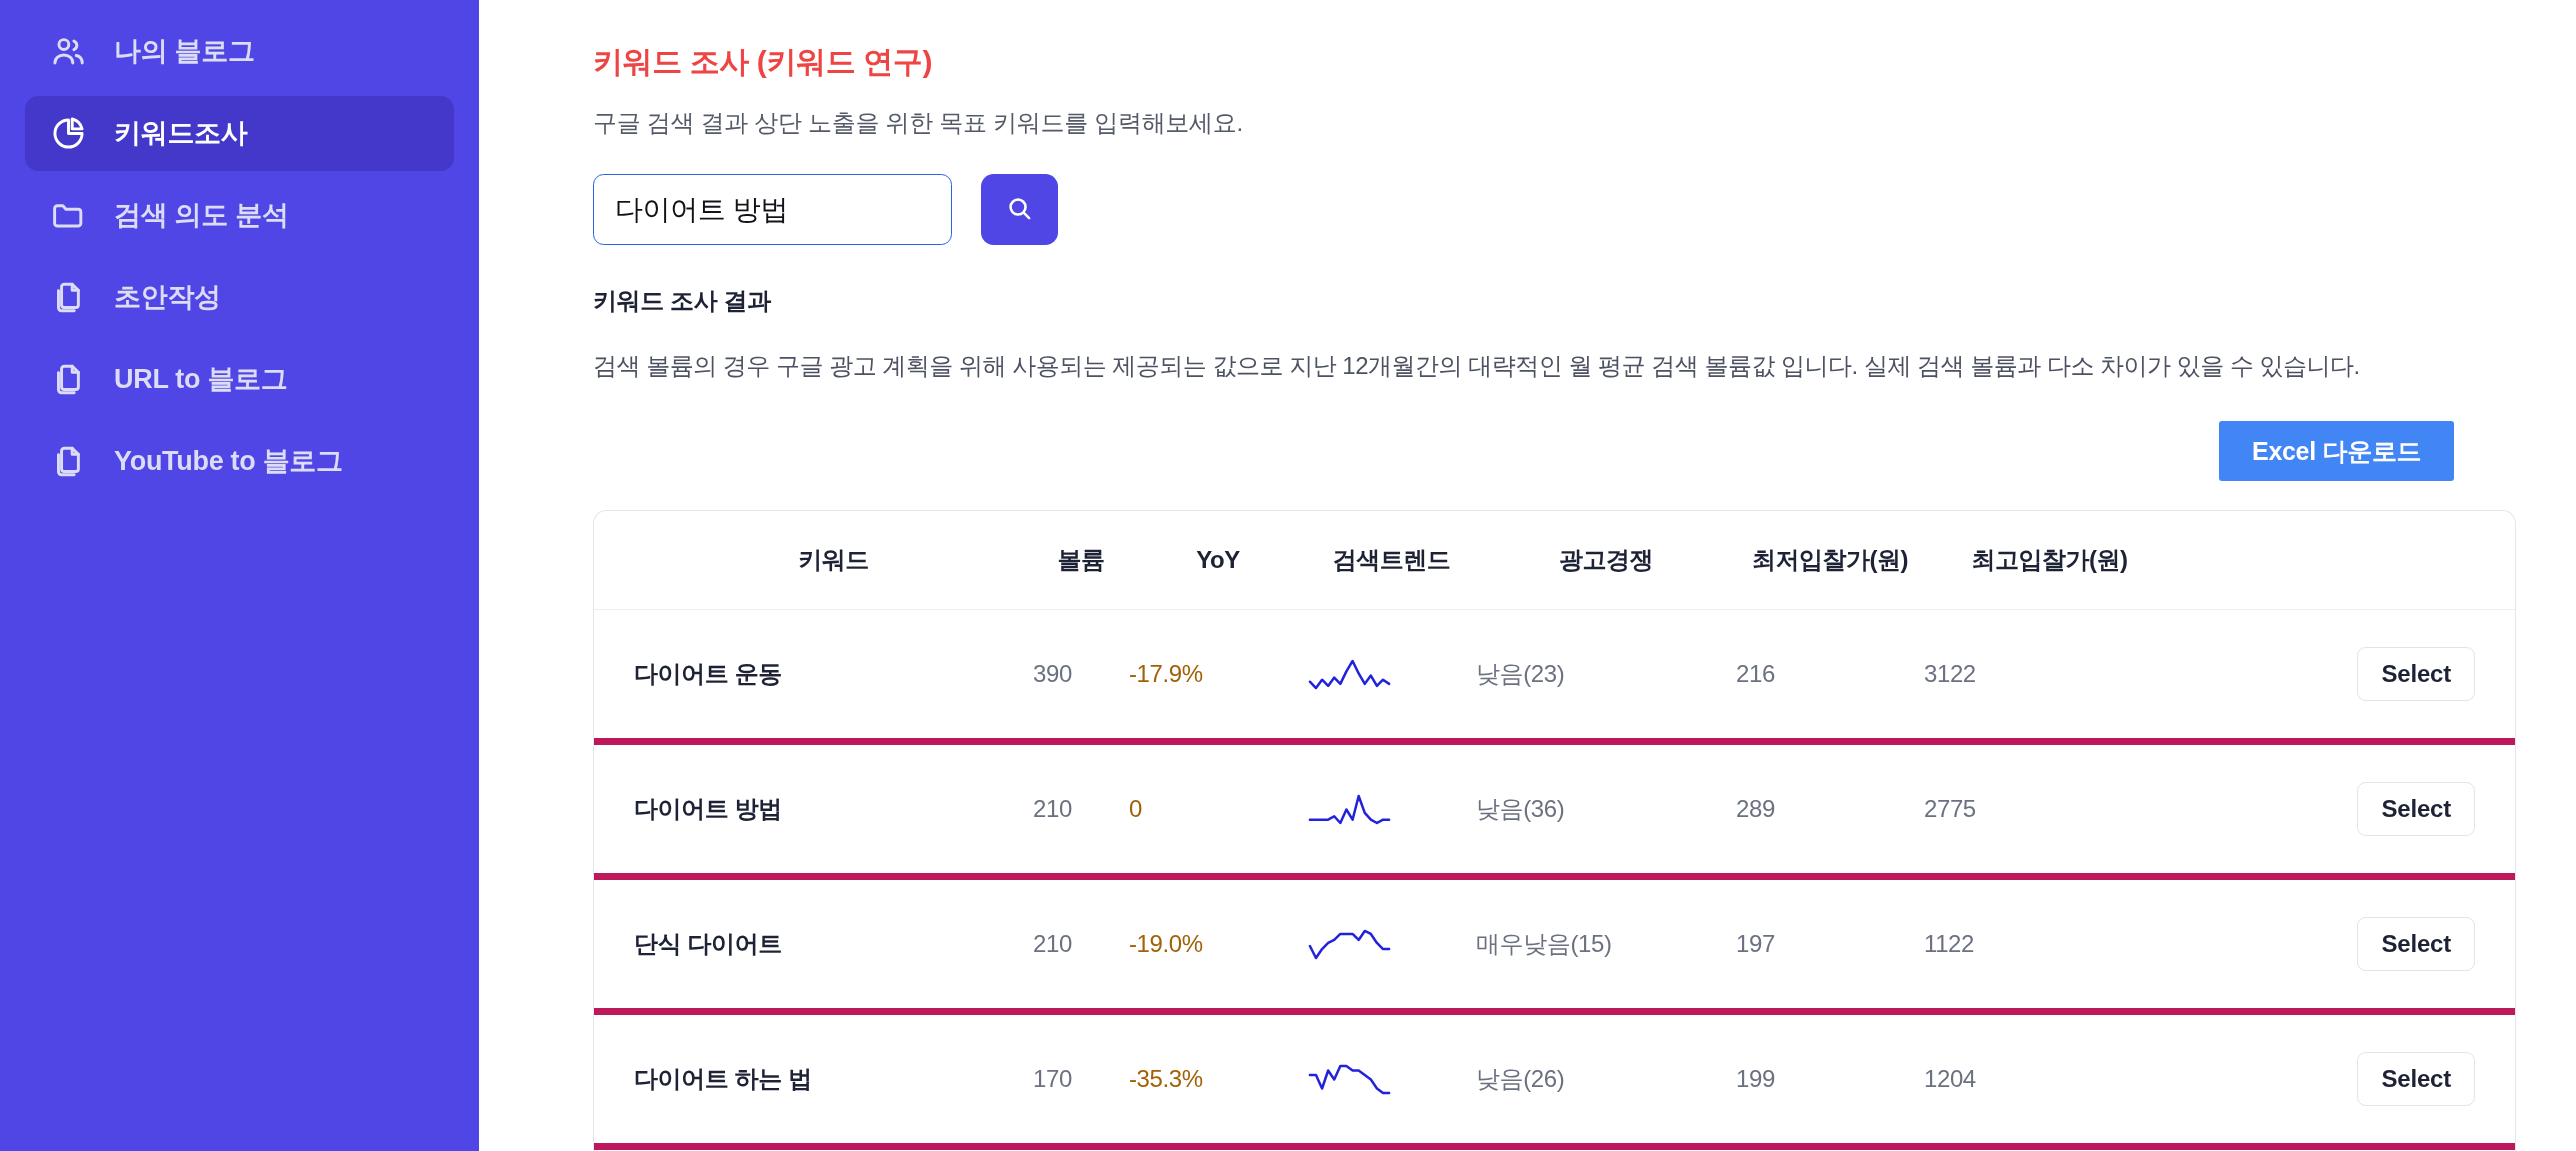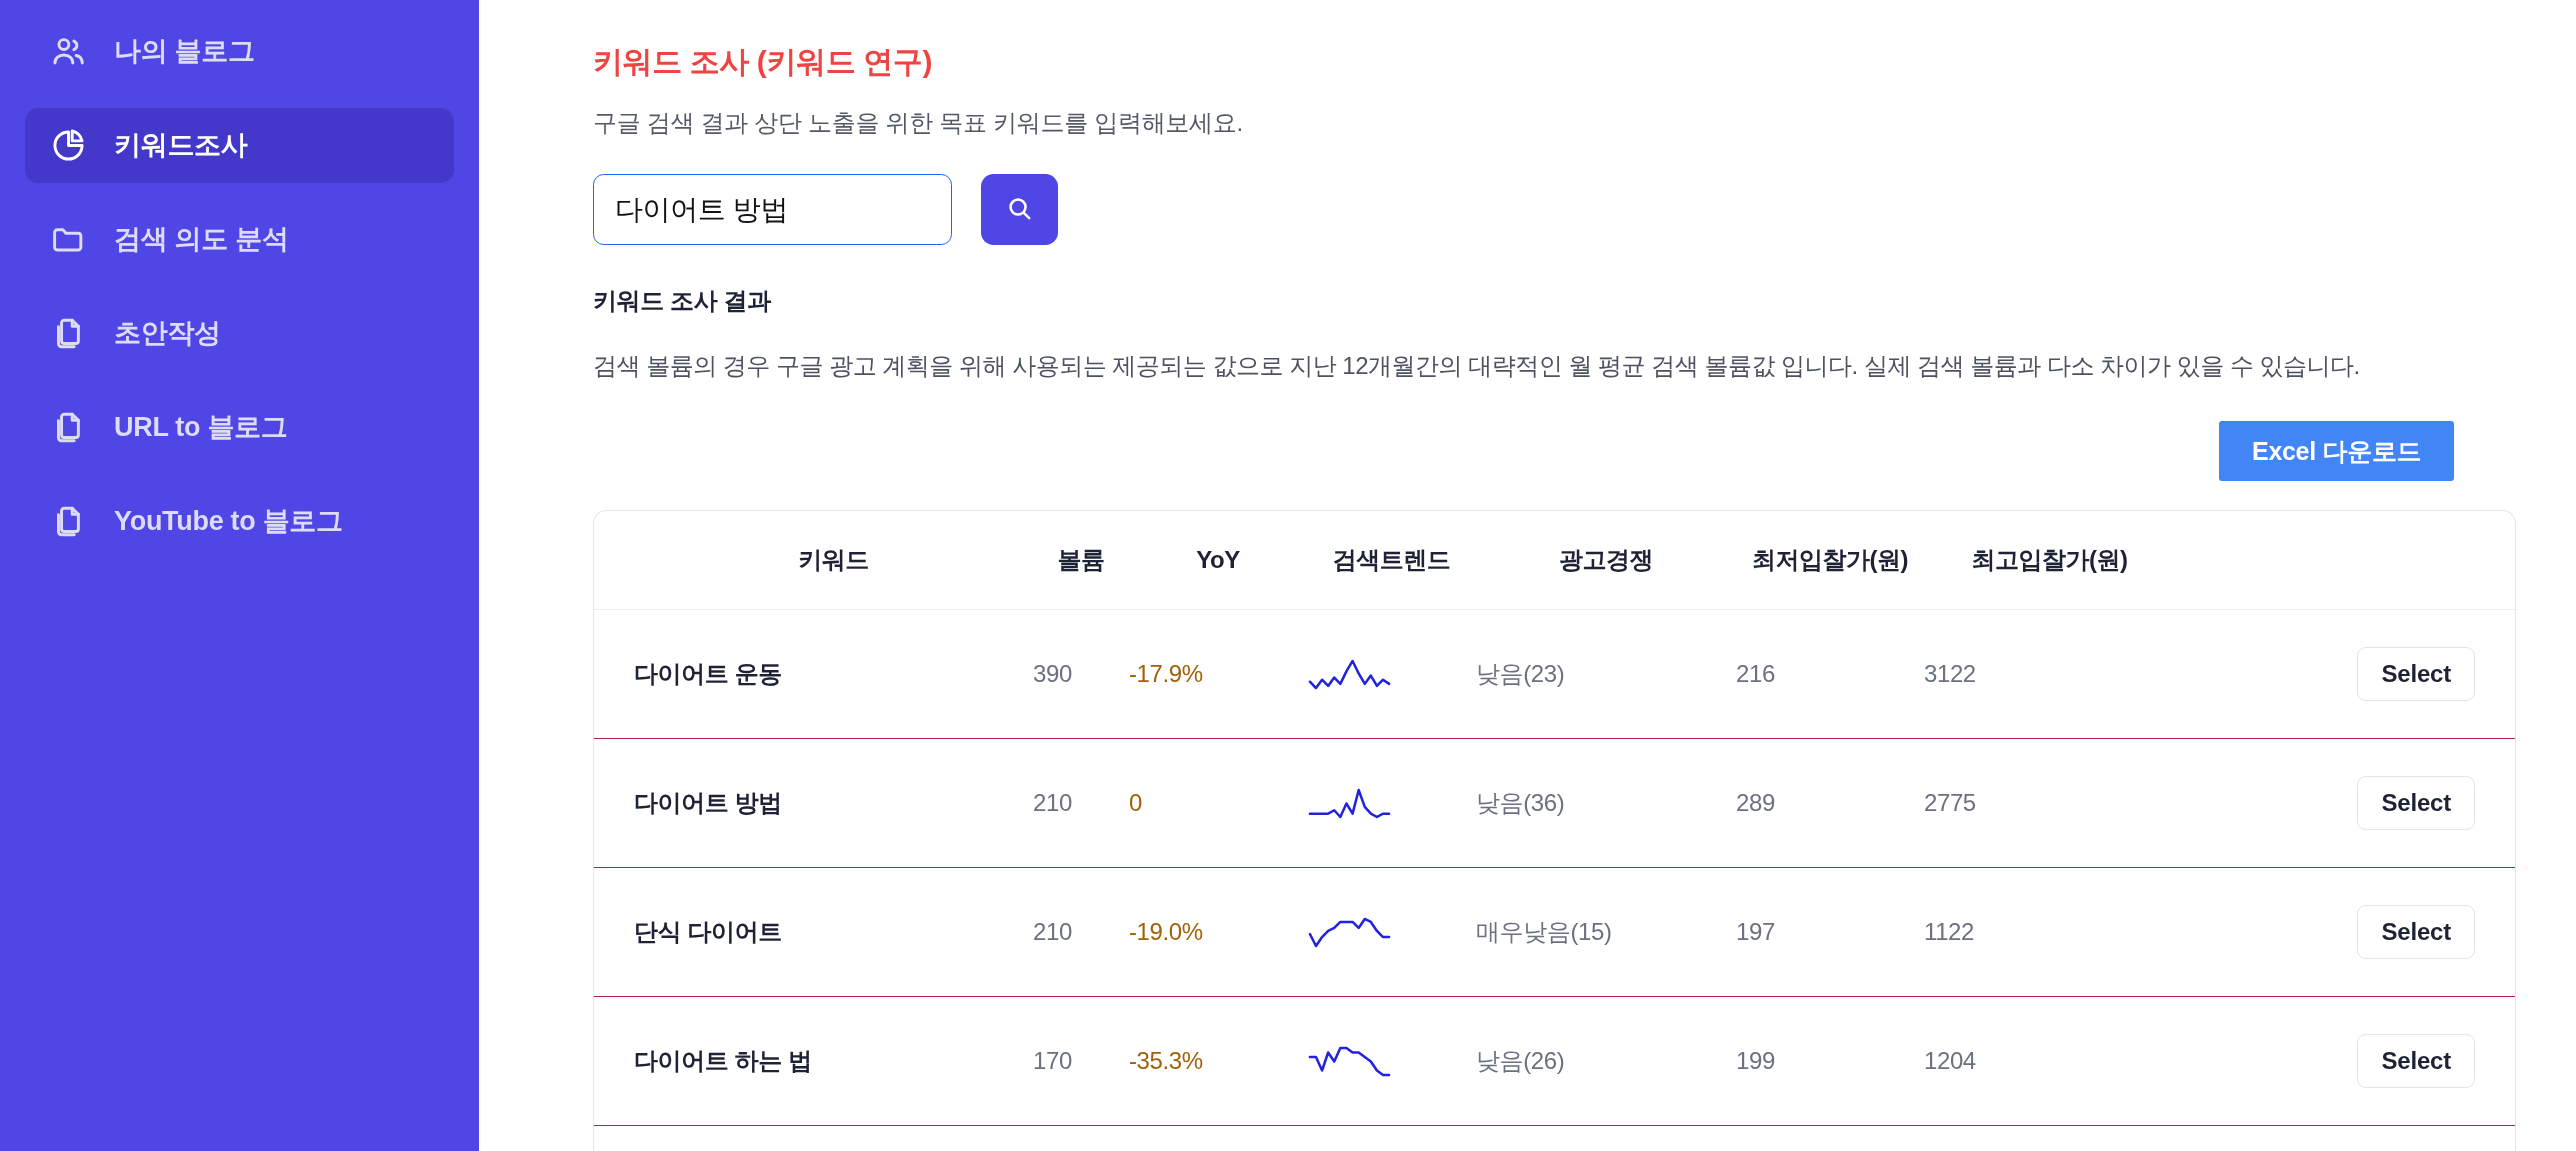--- a/index.html
+++ b/index.html
@@ -14,21 +14,21 @@
 
   
   .sidebar {
     width: 479px;
     min-width: 479px;
     height: 1151px;
     background: #4f46e5;
     padding: 13.5px 25px 0 25px;
     display: flex;
     flex-direction: column;
-    gap: 19px;
+    gap: 7px;
   }
   .nav-item {
     display: flex;
     align-items: center;
     gap: 27px;
     height: 75px;
     padding: 0 25px;
     border-radius: 13.5px;
     color: #dcdcf7;
     font-size: 27px;
@@ -138,21 +138,21 @@
     letter-spacing: -0.5px;
     padding: 33px 0;
     border-bottom: 1px solid #eceef2;
     white-space: nowrap;
   }
   tbody td {
     font-size: 24px;
     color: #6b7180;
     letter-spacing: -0.4px;
     padding: 37px 0;
-    border-bottom: 1px solid #be185d;
+    border-bottom: 7px solid #be185d;
     white-space: nowrap;
     vertical-align: middle;
   }
   tbody tr:last-child td { border-bottom: none; }
   .col-kw  { width: 439px; padding-left: 40px !important; }
   .col-vol { width: 96px; }
   .col-yoy { width: 178px; }
   .col-trend { width: 169px; }
   .col-comp { width: 260px; }
   .col-min { width: 188px; }

